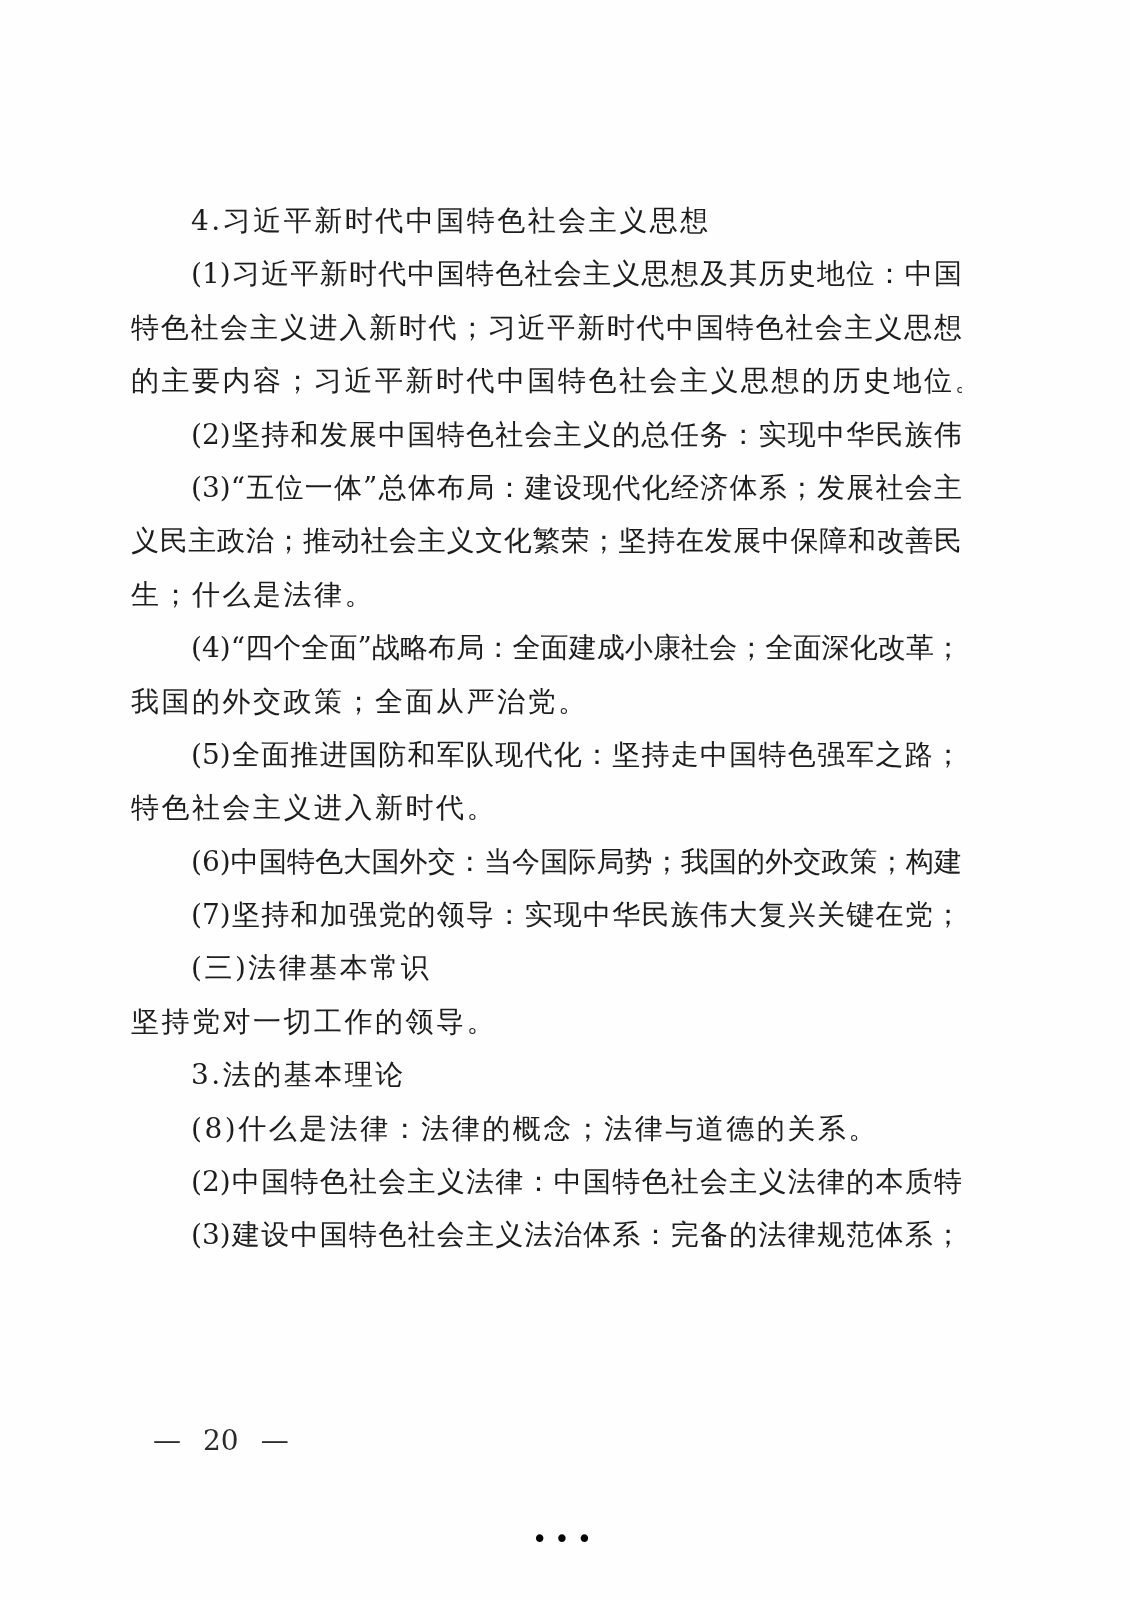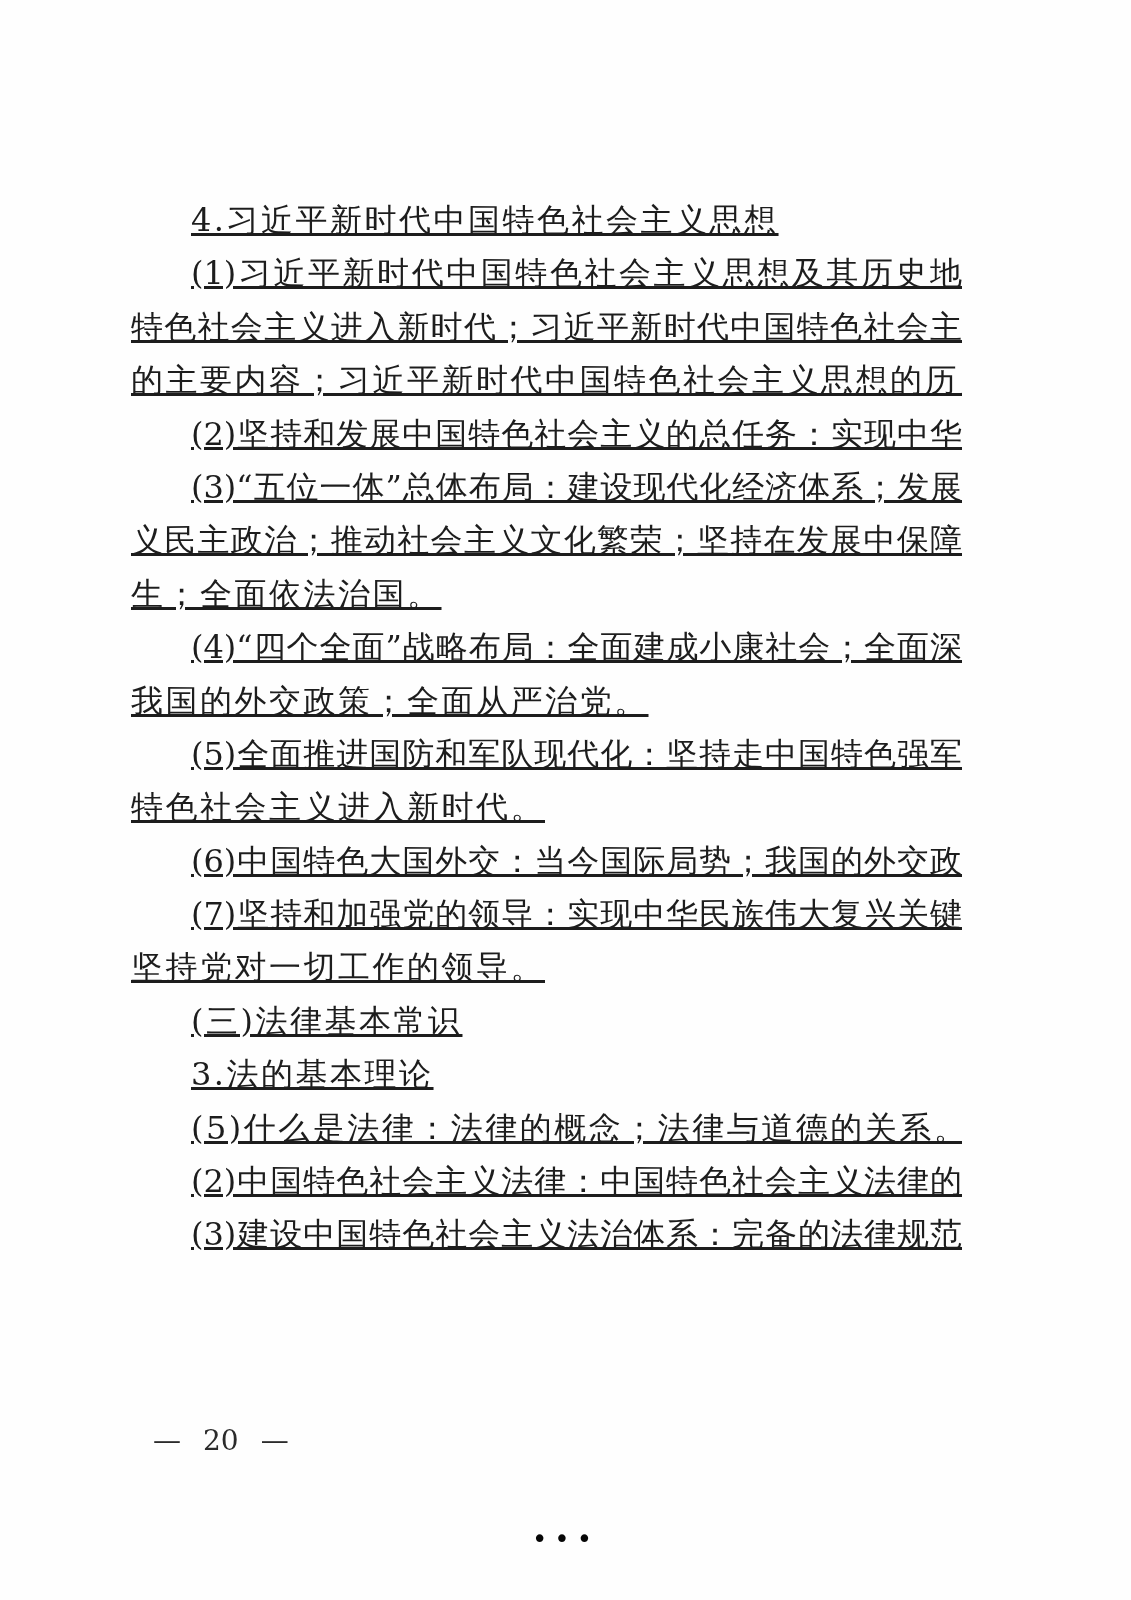--- a/index.html
+++ b/index.html
@@ -13,27 +13,26 @@
     overflow: hidden;
     margin: 0 auto;
   }
   .content {
     position: absolute;
     left: 131px;
     top: 194px;
     width: 831px;
   }
   .line {
-    font-size: 32px;
+    font-size: 28px;
     line-height: 53.4px;
     height: 53.4px;
     letter-spacing: 2.5px;
     overflow: hidden;
     white-space: nowrap;
-    text-decoration: underline;
   }
   .line.indent { padding-left: 60px; }
   .line.justify {
     white-space: normal;
     letter-spacing: normal;
     text-align: justify;
     text-align-last: justify;
     text-justify: inter-character;
   }
   .footer {
@@ -66,31 +65,31 @@
 
   <div class="content">
 
   <div class="line indent">4.习近平新时代中国特色社会主义思想</div>
       <div class="line indent justify">(1)习近平新时代中国特色社会主义思想及其历史地位：中国</div>
       <div class="line justify">特色社会主义进入新时代；习近平新时代中国特色社会主义思想</div>
       <div class="line">的主要内容；习近平新时代中国特色社会主义思想的历史地位。</div>
       <div class="line indent justify">(2)坚持和发展中国特色社会主义的总任务：实现中华民族伟</div>
       <div class="line indent justify">(3)“五位一体”总体布局：建设现代化经济体系；发展社会主</div>
       <div class="line justify">义民主政治；推动社会主义文化繁荣；坚持在发展中保障和改善民</div>
-      <div class="line">生；全面依法治国。</div>
+      <div class="line">生；什么是法律。</div>
       <div class="line indent justify">(4)“四个全面”战略布局：全面建成小康社会；全面深化改革；</div>
       <div class="line">我国的外交政策；全面从严治党。</div>
       <div class="line indent justify">(5)全面推进国防和军队现代化：坚持走中国特色强军之路；</div>
       <div class="line">特色社会主义进入新时代。</div>
       <div class="line indent justify">(6)中国特色大国外交：当今国际局势；我国的外交政策；构建</div>
       <div class="line indent justify">(7)坚持和加强党的领导：实现中华民族伟大复兴关键在党；</div>
+      <div class="line indent">(三)法律基本常识</div>
       <div class="line">坚持党对一切工作的领导。</div>
-      <div class="line indent">(三)法律基本常识</div>
       <div class="line indent">3.法的基本理论</div>
-      <div class="line indent">(5)什么是法律：法律的概念；法律与道德的关系。</div>
+      <div class="line indent">(8)什么是法律：法律的概念；法律与道德的关系。</div>
       <div class="line indent justify">(2)中国特色社会主义法律：中国特色社会主义法律的本质特</div>
       <div class="line indent justify">(3)建设中国特色社会主义法治体系：完备的法律规范体系；</div>
     </div>
 
   <div class="footer">
     <span class="dash">—</span>
     <span class="num">20</span>
     <span class="dash">—</span>
   </div>
 

